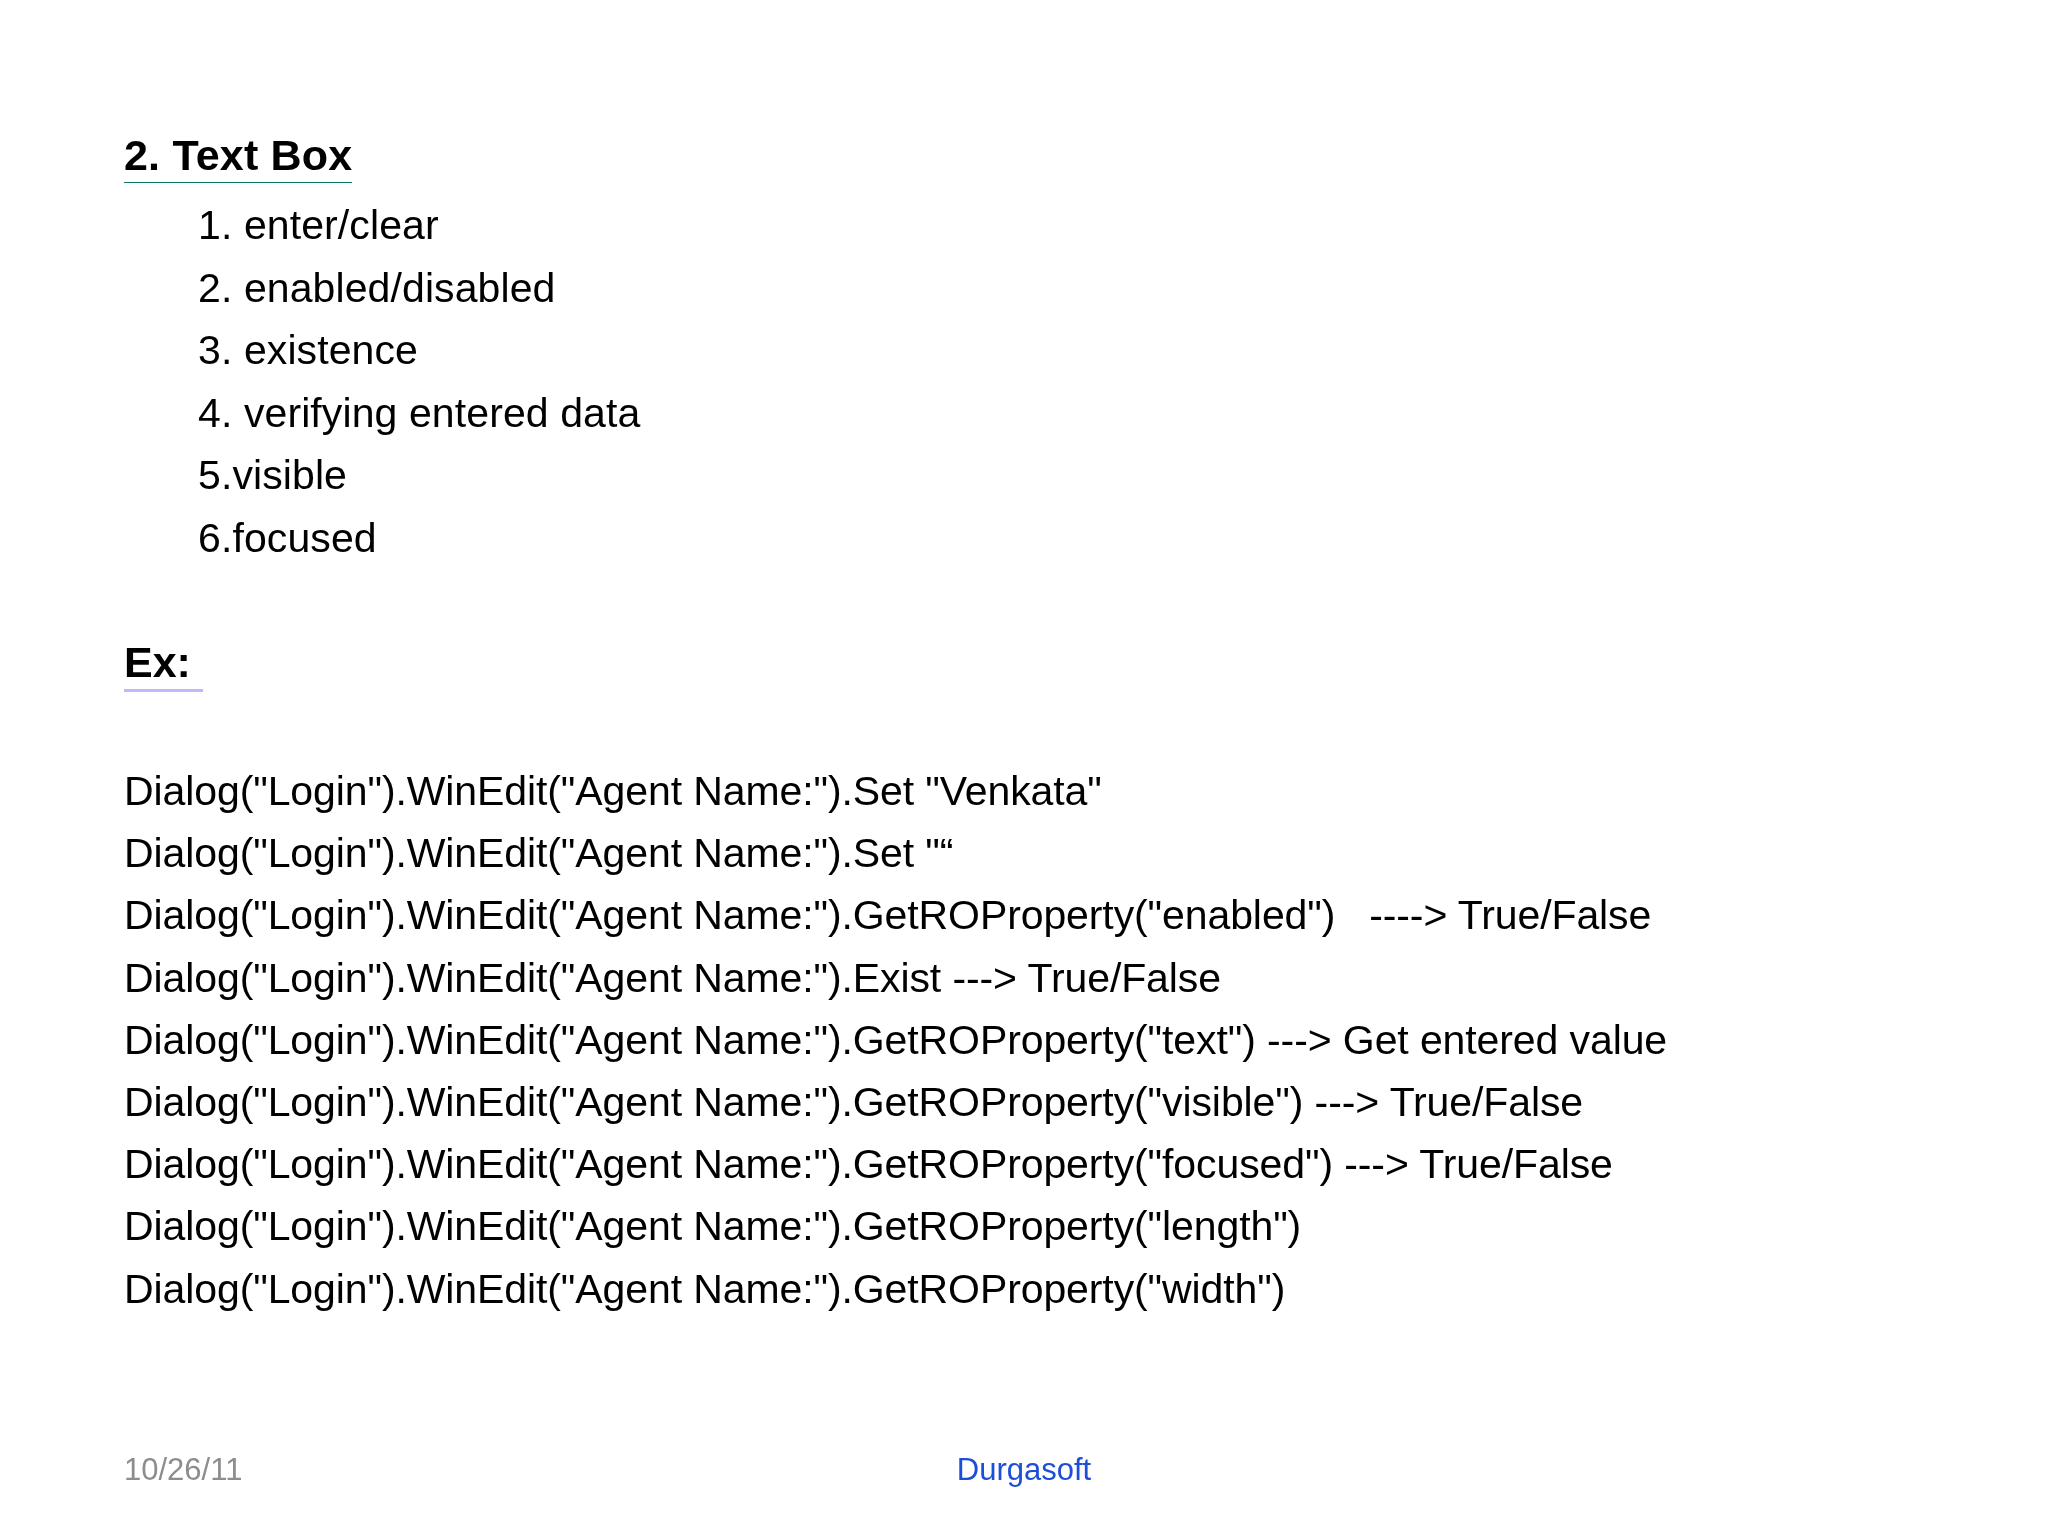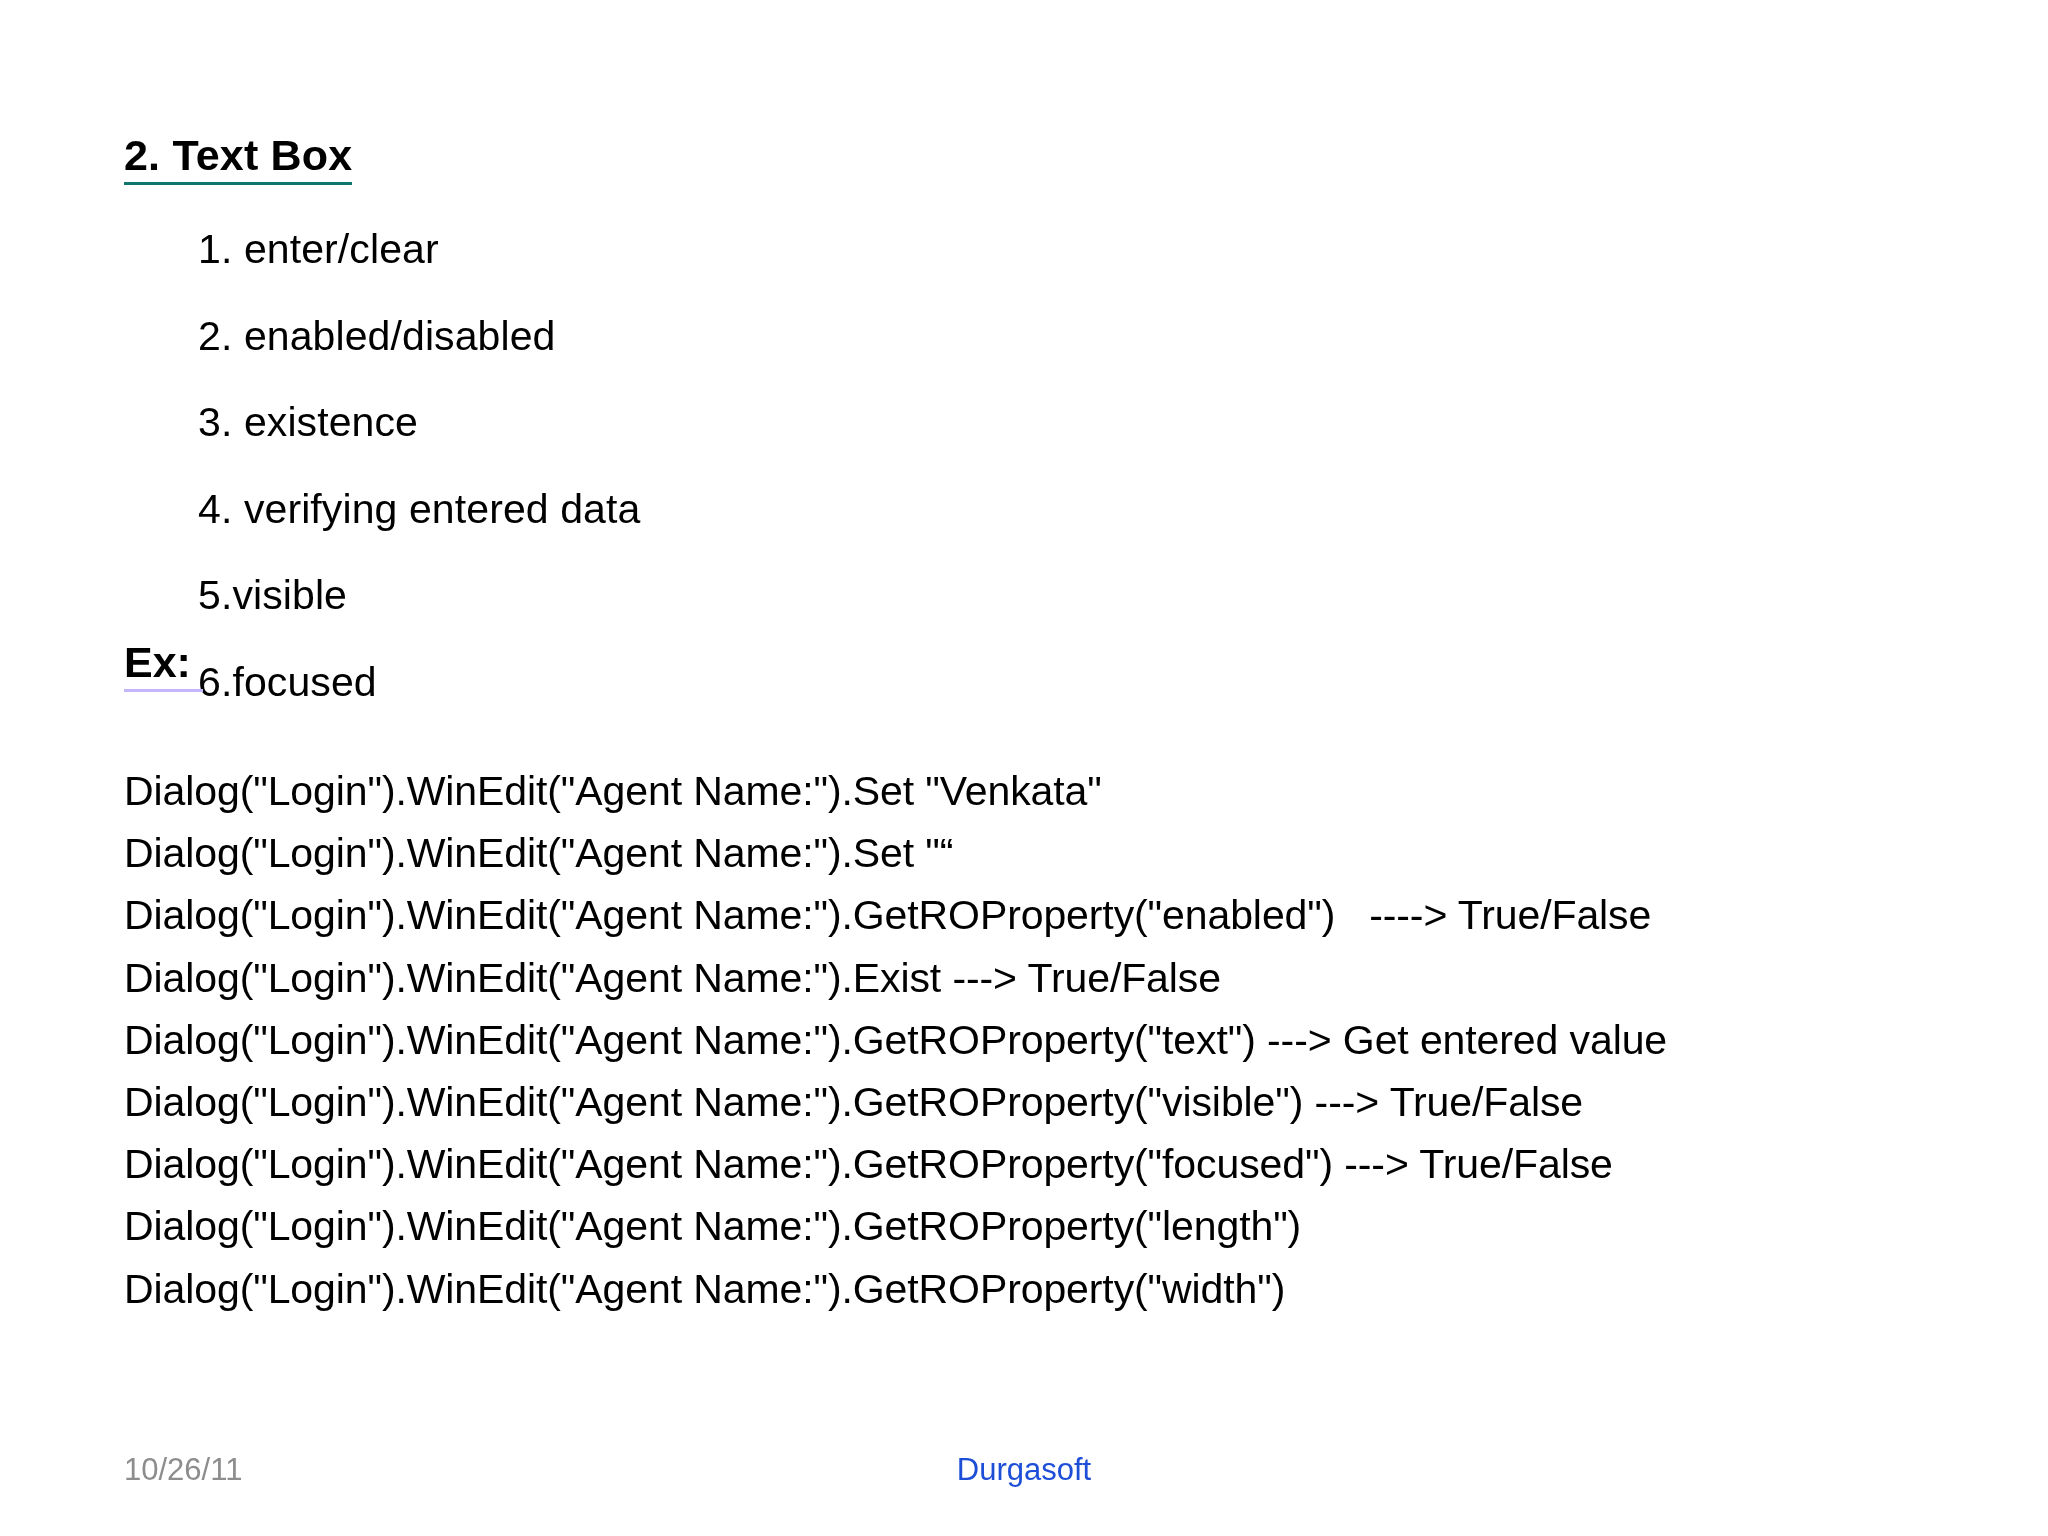--- a/index.html
+++ b/index.html
@@ -31,39 +31,38 @@
     position: absolute;
     left: 124px;
     top: 134px;
     font-size: 43px;
     font-weight: bold;
     letter-spacing: 0.2px;
     line-height: 1;
     white-space: pre;
   }
   .slide-heading .ul {
-    border-bottom: 3px solid #0f766e;
+    border-bottom: 1px solid #0f766e;
     padding-bottom: 5px;
     display: inline-block;
   }
 
   
   .sub-list {
     position: absolute;
     left: 198px;
     top: 194px;
     width: 1200px;
   }
   .sub-item {
     font-size: 41px;
     line-height: 62.5px;
     white-space: pre;
     font-weight: normal;
     letter-spacing: 0.1px;
-    margin-top: 24px;
   }
 
   
   .ex-label {
     position: absolute;
     left: 124px;
     top: 641px;
     font-size: 43px;
     font-weight: bold;
     line-height: 1;

